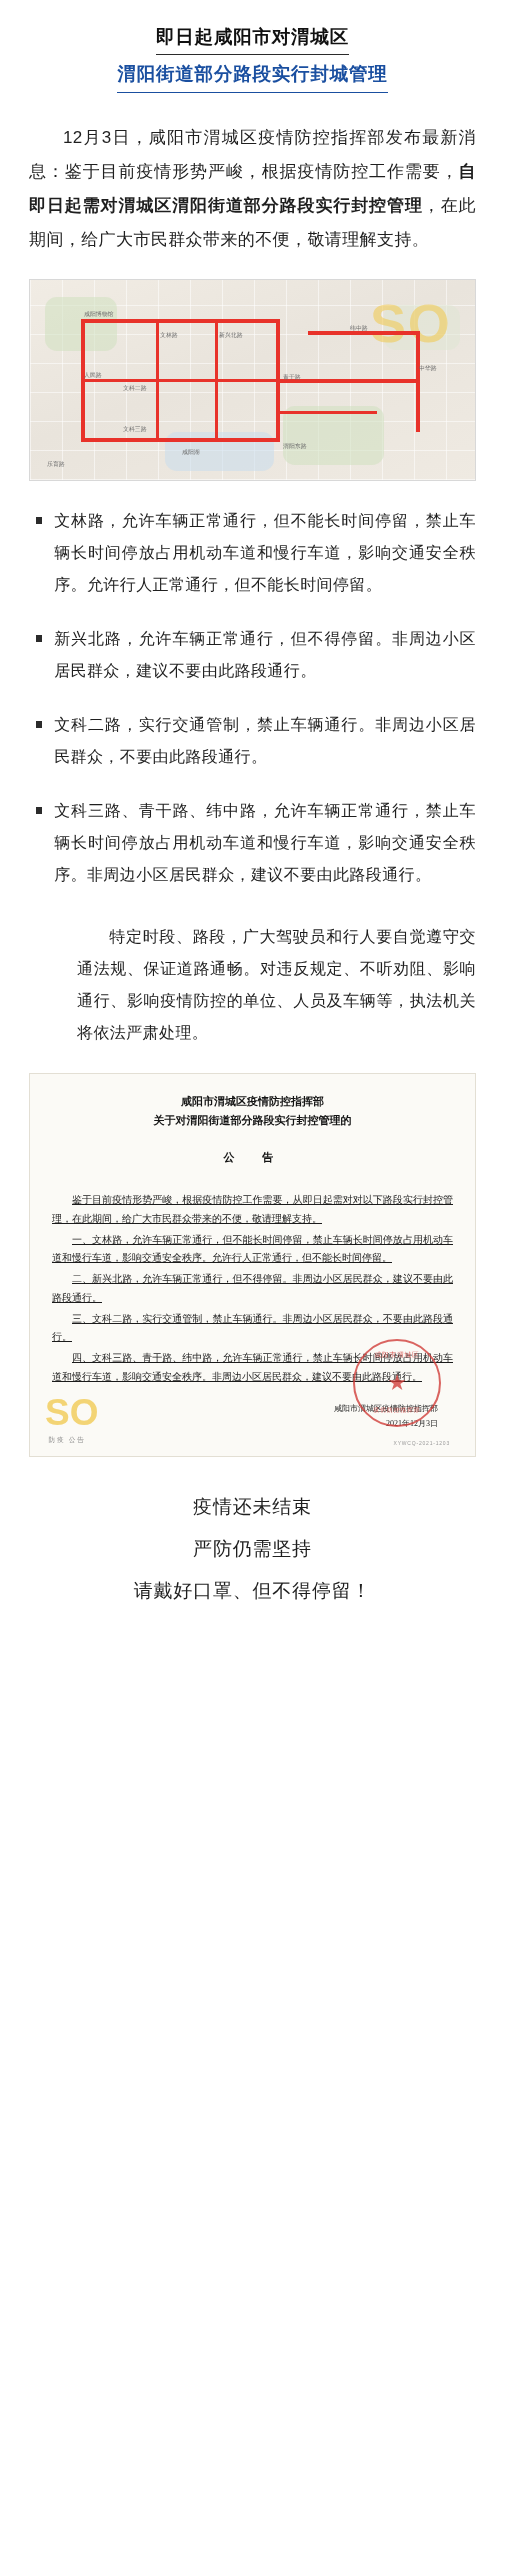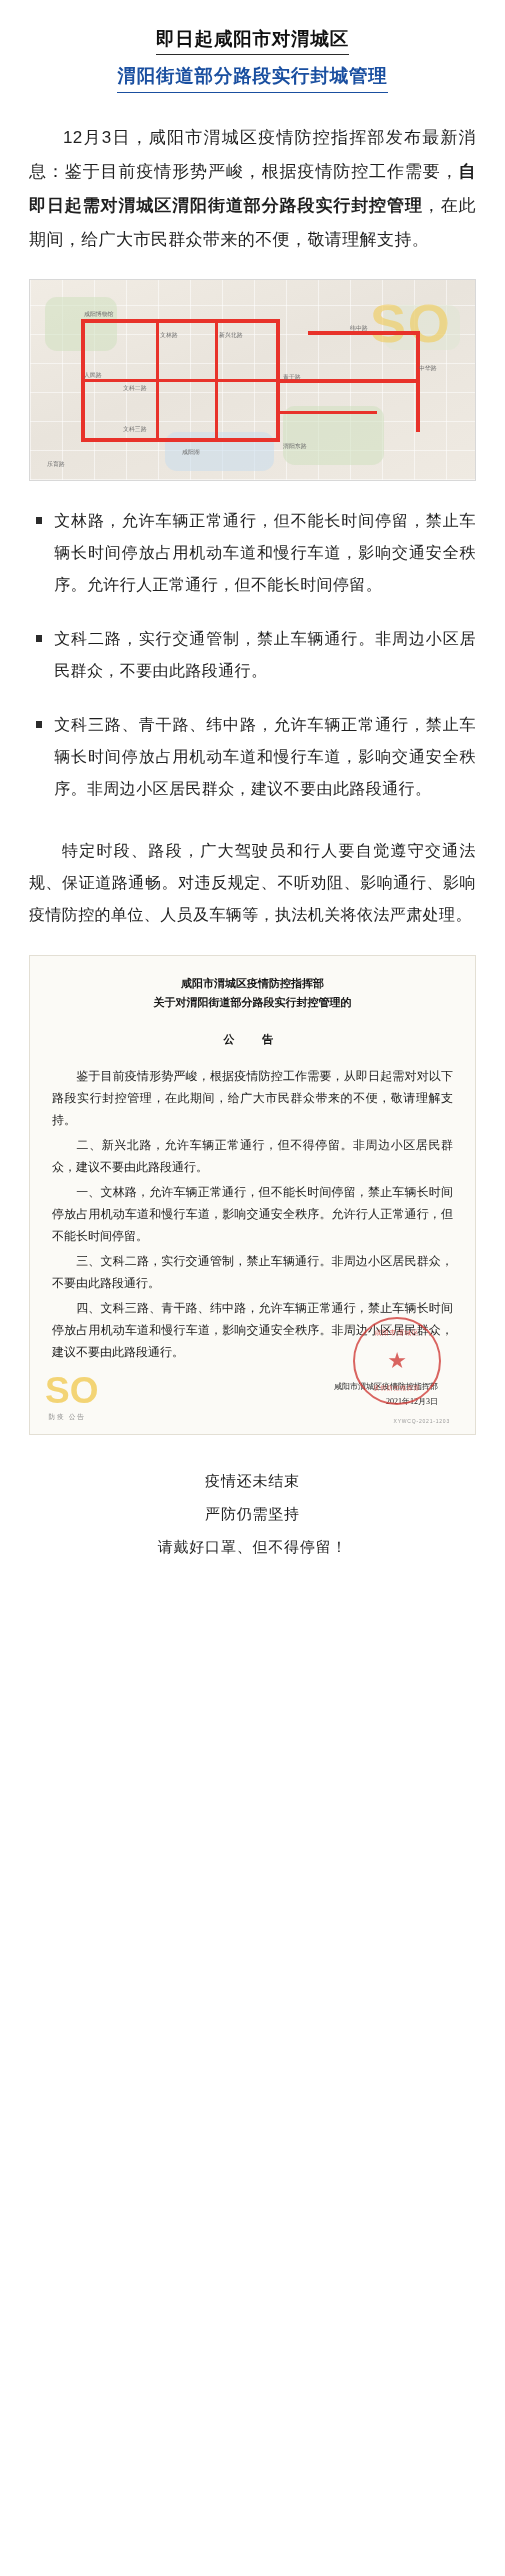--- a/index.html
+++ b/index.html
@@ -29,20 +29,21 @@
   .title-line {
     display: inline-block;
     font-size: 18.5px;
     font-weight: bold;
     color: #111;
     letter-spacing: 0.8px;
     line-height: 1.5;
     border-bottom: 1.7px solid #2b2b2b;
     padding-bottom: 1.7px;
     margin-bottom: 6.7px;
+    font-family: Liberation Mono, monospace;
   }
   .title-line.second {
     color: #1a4fa0;
     border-bottom: 1.7px solid #1a4fa0;
     text-align: right;
   }
 
   
   .lead {
     padding: 13.5px 29px 0 29px;
@@ -126,20 +127,21 @@
   }
 
   
   .closing {
     padding: 8.4px 29px 0 29px;
     font-size: 16px;
     line-height: 2.0;
     text-align: justify;
     letter-spacing: 0.4px;
     color: #1f1f1f;
+    margin-left: 48px;
   }
   .closing .indent { display: inline-block; width: 2em; }
 
   
   .notice {
     margin: 23.6px 29px 0 29px;
     background: #fbfaf6;
     border: 0.8px solid #e3dfd4;
     padding: 18.5px 22px 25px 22px;
     position: relative;
@@ -152,26 +154,27 @@
     font-size: 11px;
     line-height: 1.7;
     color: #141414;
   }
   .notice-head .gg {
     letter-spacing: 8.4px;
     display: block;
     margin-top: 19px;
   }
   .notice-body {
-    margin-top: 16px;
+    margin-top: 24px;
     font-family: "Liberation Serif", serif;
-    font-size: 12px;
+    font-size: 10px;
     line-height: 1.85;
     text-align: justify;
     color: #1b1b1b;
+    text-decoration: underline;
   }
   .notice-body p { margin: 0 0 2.5px 0; }
   .notice-body p .ind { display: inline-block; width: 2em; }
   .notice-sign {
     margin-top: 15px;
     text-align: right;
     font-family: "Liberation Serif", serif;
     font-size: 8px;
     line-height: 1.9;
     color: #1b1b1b;
@@ -227,21 +230,21 @@
     color: #9a9a9a;
     letter-spacing: 0.8px;
   }
 
   
   .footer {
     padding: 29px 29px 0 29px;
     text-align: center;
   }
   .footer-line {
-    font-size: 15px;
+    font-size: 19px;
     line-height: 2.2;
     color: #1f1f1f;
     letter-spacing: 0.8px;
   }
 </style>
 </head>
 <body>
 
 <div class="page">
 
@@ -288,20 +291,24 @@
     <div class="maplabel" style="left:17px; top:180px;">乐育路</div>
   </div>
 
   <div class="bullets">
     <div class="bullet-item">
       <span class="bullet-marker"></span>
       <span class="bullet-text">文林路，允许车辆正常通行，但不能长时间停留，禁止车辆长时间停放占用机动车道和慢行车道，影响交通安全秩序。允许行人正常通行，但不能长时间停留。</span>
     </div>
     <div class="bullet-item">
       <span class="bullet-marker"></span>
+      <span class="bullet-text">新兴北路，允许车辆正常通行，但不得停留。非周边小区居民群众，建议不要由此路段通行。</span>
+    </div>
+    <div class="bullet-item">
+      <span class="bullet-marker"></span>
       <span class="bullet-text">文科二路，实行交通管制，禁止车辆通行。非周边小区居民群众，不要由此路段通行。</span>
     </div>
     <div class="bullet-item">
       <span class="bullet-marker"></span>
       <span class="bullet-text">文科三路、青干路、纬中路，允许车辆正常通行，禁止车辆长时间停放占用机动车道和慢行车道，影响交通安全秩序。非周边小区居民群众，建议不要由此路段通行。</span>
     </div>
   </div>
 
   <div class="closing">
     <span class="indent"></span><span>特定时段、路段，广大驾驶员和行人要自觉遵守交通法规、保证道路通畅。对违反规定、不听劝阻、影响通行、影响疫情防控的单位、人员及车辆等，执法机关将依法严肃处理。</span>
@@ -309,22 +316,22 @@
 
   <div class="notice">
     <div class="notice-head">
       <div>咸阳市渭城区疫情防控指挥部</div>
       <div>关于对渭阳街道部分路段实行封控管理的</div>
       <div class="gg">公　告</div>
     </div>
 
     <div class="notice-body">
       <p><span class="ind"></span><span>鉴于目前疫情形势严峻，根据疫情防控工作需要，从即日起需对对以下路段实行封控管理，在此期间，给广大市民群众带来的不便，敬请理解支持。</span></p>
+      <p><span class="ind"></span><span>一、文林路，允许车辆正常通行，但不能长时间停留，禁止车辆长时间停放占用机动车道和慢行车道，影响交通安全秩序。允许行人正常通行，但不能长时间停留。</span></p>
       <p><span class="ind"></span><span>二、新兴北路，允许车辆正常通行，但不得停留。非周边小区居民群众，建议不要由此路段通行。</span></p>
-      <p><span class="ind"></span><span>一、文林路，允许车辆正常通行，但不能长时间停留，禁止车辆长时间停放占用机动车道和慢行车道，影响交通安全秩序。允许行人正常通行，但不能长时间停留。</span></p>
       <p><span class="ind"></span><span>三、文科二路，实行交通管制，禁止车辆通行。非周边小区居民群众，不要由此路段通行。</span></p>
       <p><span class="ind"></span><span>四、文科三路、青干路、纬中路，允许车辆正常通行，禁止车辆长时间停放占用机动车道和慢行车道，影响交通安全秩序。非周边小区居民群众，建议不要由此路段通行。</span></p>
     </div>
 
     <div class="notice-sign">
       <div>咸阳市渭城区疫情防控指挥部</div>
       <div>2021年12月3日</div>
     </div>
 
     <div class="seal">

